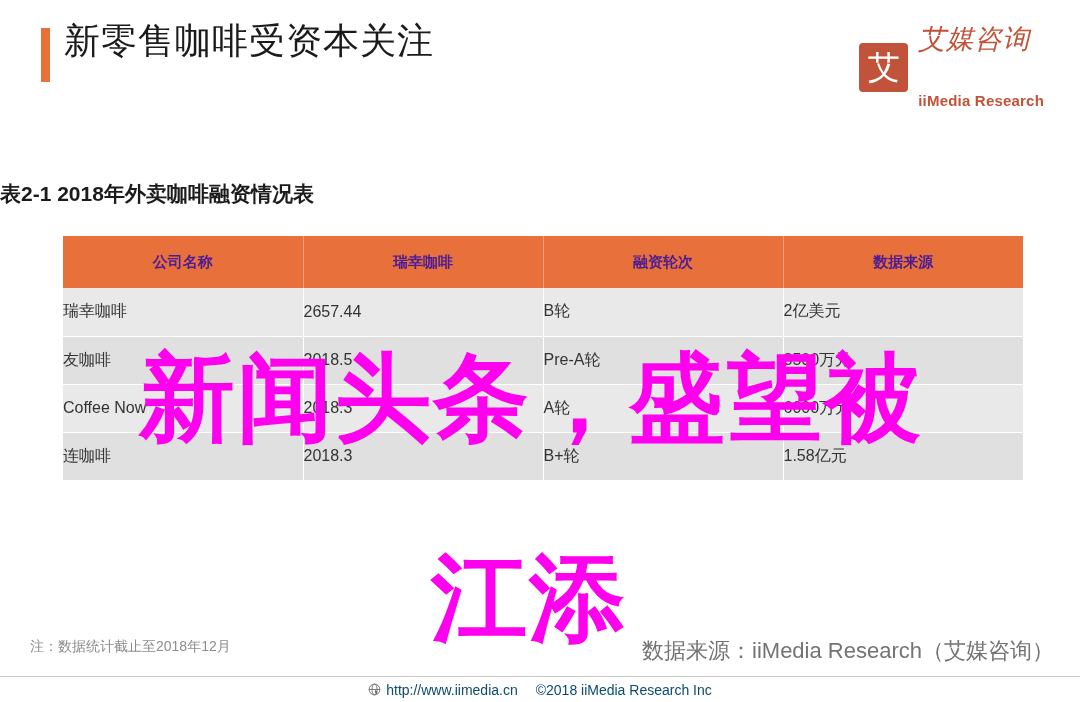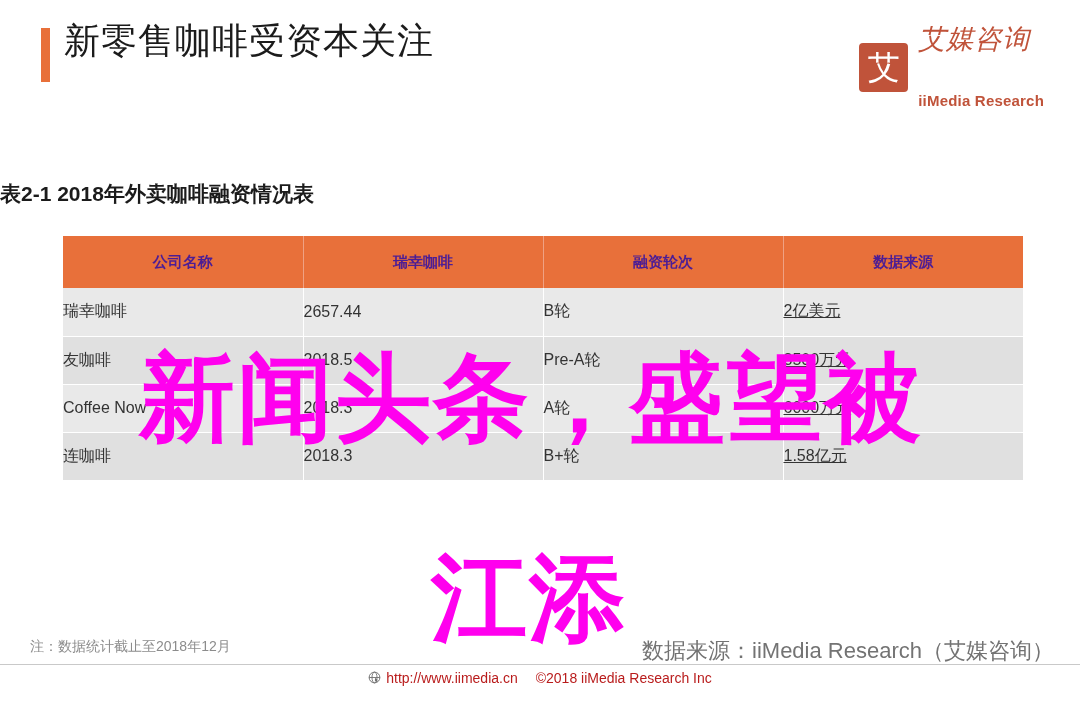--- a/index.html
+++ b/index.html
@@ -83,42 +83,42 @@
   }
   #data-table th:last-child { border-right: none; }
   #data-table td {
     height: 48px;
     font-size: 16px;
     color: #333333;
     text-align: left;
     border-right: 1px solid #ffffff;
     border-bottom: 1px solid #ffffff;
   }
-  #data-table td:last-child { border-right: none; text-decoration: underline; }
+  #data-table td:last-child { border-right: none; }
   #data-table tbody tr:nth-child(odd) td  { background: #e9e9e9; }
   #data-table tbody tr:nth-child(even) td { background: #e0e0e0; }
 
   
   #note-left {
     position: absolute; left: 30px; top: 638px;
     font-size: 14px; color: #8c8c8c;
   }
   #note-right {
     position: absolute; right: 26px; top: 636px;
     font-size: 22px; color: #737373;
   }
 
   
   #bottom-bar {
-    position: absolute; left: 0; bottom: 12px;
+    position: absolute; left: 0; bottom: 0;
     width: 1080px; height: 26px;
     border-top: 1px solid #c9c9c9;
     display: flex; align-items: center; justify-content: center;
     gap: 18px;
-    font-size: 14px; color: #b91c1c;
+    font-size: 14px; color: #0c4a6e;
   }
   #bottom-bar .url-group { display: flex; align-items: center; gap: 5px; }
   #globe-icon { display: block; }
 
   
   #watermark {
     position: absolute; left: 0; top: 248px;
     width: 1080px;
     color: #FF00EE;
     font-size: 96px;

